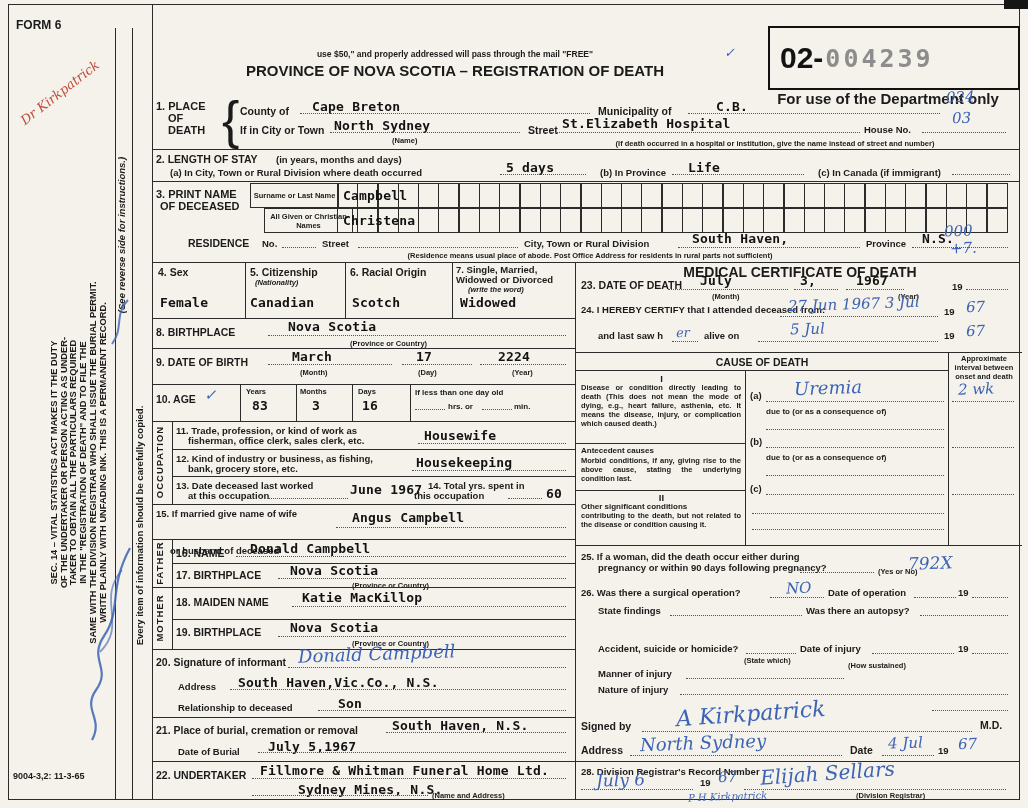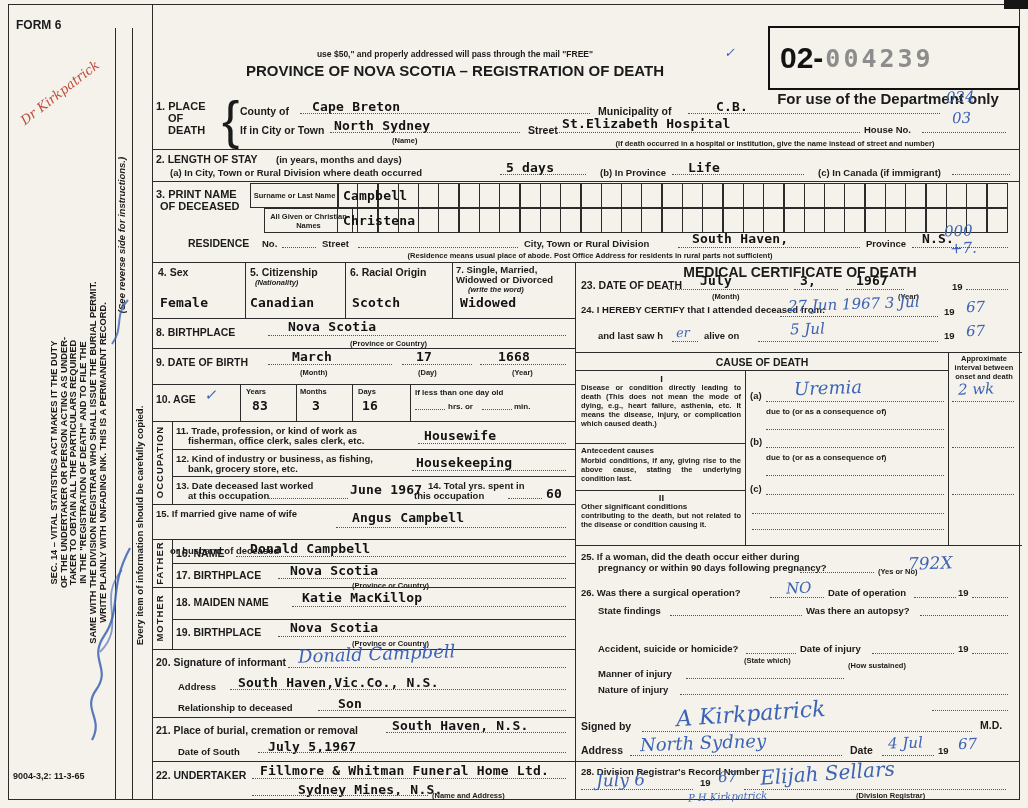--- a/index.html
+++ b/index.html
@@ -149,21 +149,21 @@
 
   <div class="a l10" style="left:156px;top:326px">8. BIRTHPLACE</div>
   <div class="a type" style="left:288px;top:320px">Nova Scotia</div>
   <i class="dl" style="left:268px;top:335px;width:298px"></i>
   <div class="a l7" style="left:350px;top:339px">(Province or Country)</div>
   <i class="hl" style="left:152px;top:348px;width:423px"></i>
 
   <div class="a l10" style="left:156px;top:356px">9. DATE OF BIRTH</div>
   <div class="a type" style="left:292px;top:350px">March</div>
   <div class="a type" style="left:416px;top:350px">17</div>
-  <div class="a type" style="left:498px;top:350px">1668</div>
+  <div class="a type" style="left:498px;top:350px">2224</div>
   <i class="dl" style="left:268px;top:364px;width:124px"></i>
   <i class="dl" style="left:402px;top:364px;width:70px"></i>
   <i class="dl" style="left:480px;top:364px;width:86px"></i>
   <div class="a l7" style="left:300px;top:368px">(Month)</div>
   <div class="a l7" style="left:418px;top:368px">(Day)</div>
   <div class="a l7" style="left:512px;top:368px">(Year)</div>
   <i class="hl" style="left:152px;top:384px;width:423px"></i>
 
   <div class="a l10" style="left:156px;top:393px">10. AGE</div>
   <div class="a hand" style="left:204px;top:388px">✓</div>
@@ -243,21 +243,21 @@
   <div class="a type" style="left:238px;top:676px">South Haven,Vic.Co., N.S.</div>
   <i class="dl" style="left:230px;top:689px;width:336px"></i>
   <div class="a l9" style="left:178px;top:702px">Relationship to deceased</div>
   <div class="a type" style="left:338px;top:697px">Son</div>
   <i class="dl" style="left:318px;top:710px;width:248px"></i>
   <i class="hl" style="left:152px;top:717px;width:423px"></i>
 
   <div class="a l10" style="left:156px;top:724px">21. Place of burial, cremation or removal</div>
   <div class="a type" style="left:392px;top:719px">South Haven, N.S.</div>
   <i class="dl" style="left:386px;top:732px;width:180px"></i>
-  <div class="a l9" style="left:178px;top:746px">Date of South</div>
+  <div class="a l9" style="left:178px;top:746px">Date of Burial</div>
   <div class="a type" style="left:268px;top:740px">July 5,1967</div>
   <i class="dl" style="left:258px;top:752px;width:308px"></i>
   <i class="hl" style="left:152px;top:761px;width:868px"></i>
 
   <div class="a l10" style="left:156px;top:769px">22. UNDERTAKER</div>
   <div class="a type" style="left:260px;top:764px">Fillmore &amp; Whitman Funeral Home Ltd.</div>
   <i class="dl" style="left:252px;top:778px;width:314px"></i>
   <div class="a type" style="left:298px;top:783px">Sydney Mines, N.S.</div>
   <i class="dl" style="left:252px;top:795px;width:176px"></i>
   <div class="a l7" style="left:432px;top:791px">(Name and Address)</div>

